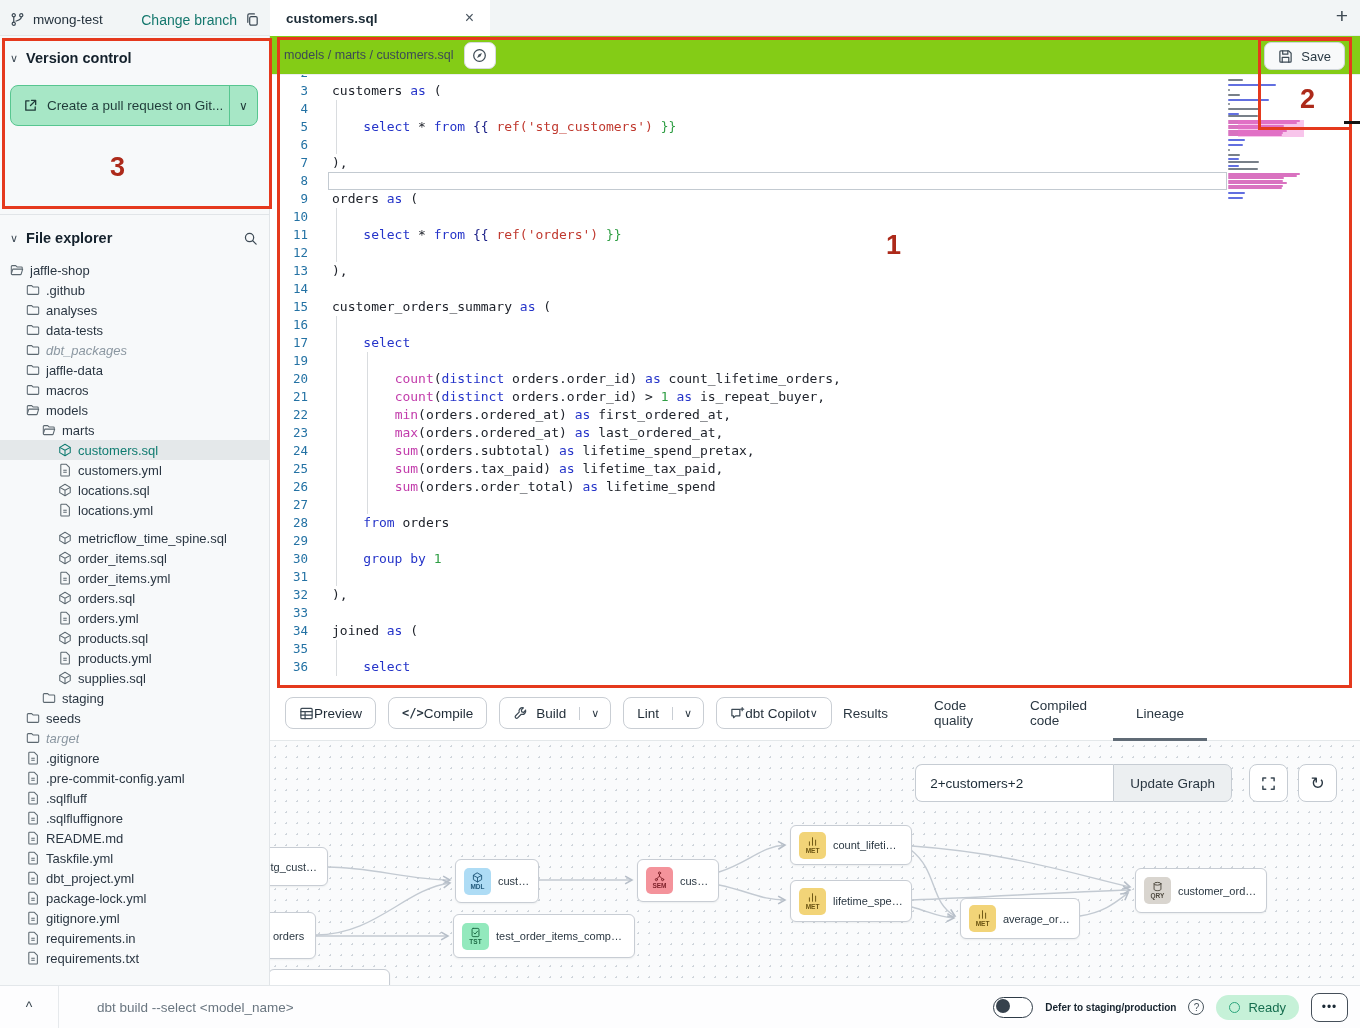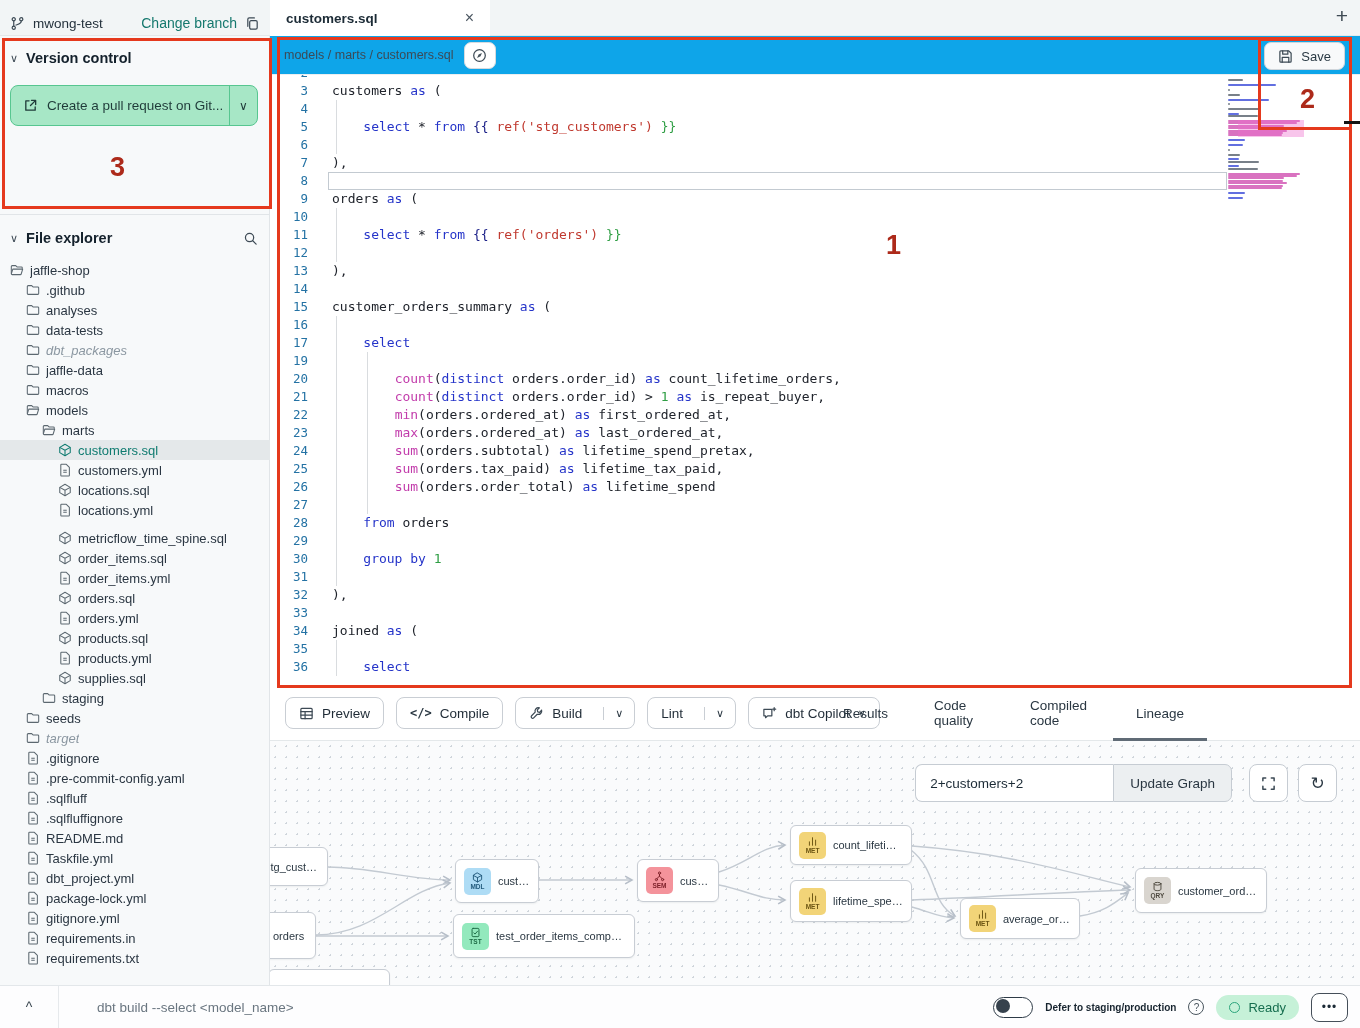--- a/index.html
+++ b/index.html
@@ -2,21 +2,21 @@
 <html><head>
 <meta charset="utf-8">
 <style>
   * { margin:0; padding:0; box-sizing:border-box; }
   html,body { background:#fff; }
   body { font-family:"Liberation Sans", sans-serif; color:#1c2b36; }
   #app { position:relative; width:1360px; height:1028px; overflow:hidden; background:#fff; }
 
   
   .topbar { position:absolute; left:0; top:0; width:1360px; height:36px; background:#f2f5f6; border-bottom:1px solid #e4e8ea; }
-  .branch-zone { position:absolute; left:0; top:5px; width:270px; height:36px; display:flex; align-items:center; padding:0 10px; gap:8px; }
+  .branch-zone { position:absolute; left:0; top:12px; width:270px; height:36px; display:flex; align-items:flex-start; padding:0 10px; gap:8px; }
   .branch-name { font-size:13.5px; color:#25323d; flex:0 0 auto; }
   .change-branch { margin-left:auto; font-size:14px; color:#15786e; cursor:pointer; }
   .icon-btn { display:inline-flex; align-items:center; justify-content:center; background:none; border:none; cursor:pointer; }
   .tab { position:absolute; left:270px; top:0; width:220px; height:36px; background:#fff; display:flex; align-items:center; padding:0 16px; }
   .tab-title { font-size:13.5px; font-weight:700; color:#1c2b36; }
   .tab-close { margin-left:auto; font-size:16px; color:#4a5560; cursor:pointer; line-height:1; }
   .newtab { position:absolute; right:12px; top:4px; font-size:21px; color:#3f4a54; cursor:pointer; background:none; border:none; }
 
   
   .sidebar { position:absolute; left:0; top:36px; width:270px; height:949px; background:#f7f9fa; border-right:1px solid #e1e5e8; }
@@ -31,40 +31,40 @@
   .fe-search { margin-left:auto; }
   .tree { position:absolute; left:0; top:224px; width:270px; bottom:0; overflow:hidden; }
   .tree-row { display:flex; align-items:center; height:20px; gap:6px; font-size:13px; color:#2a3642; cursor:pointer; padding-right:8px; }
   .tree-row .ticon { display:inline-flex; flex:0 0 auto; }
   .tree-row.sel { background:#e4e8ea; color:#0f7b70; }
   .tree-row.sel svg { stroke:#0f7b70; }
   .tree-row.dim { color:#8b97a1; font-style:italic; }
   .tree-label { white-space:nowrap; overflow:hidden; text-overflow:ellipsis; }
 
   
-  .bcrumb { position:absolute; left:270px; top:36px; width:1090px; height:39px; background:#0ea5e9; border-bottom:1px solid #ebeef0; display:flex; align-items:center; padding:0 14px; gap:10px; }
+  .bcrumb { position:absolute; left:270px; top:36px; width:1090px; height:39px; background:#84cc16; border-bottom:1px solid #ebeef0; display:flex; align-items:center; padding:0 14px; gap:10px; }
   .bcrumb-text { font-size:12.5px; color:#3c4a56; }
   .compass-btn { width:32px; height:27px; border:1px solid #d6dade; border-radius:7px; background:#fff; display:flex; align-items:center; justify-content:center; cursor:pointer; }
   .save-btn { position:absolute; right:15px; top:6px; height:28px; display:flex; align-items:center; gap:8px; padding:0 13px; background:#f8f9fa; border:1px solid #d0d5da; border-radius:7px; font-size:13px; color:#2b3a45; cursor:pointer; }
   .code-area { position:absolute; left:270px; top:75px; width:1090px; height:613px; background:#fff; overflow:hidden; }
   .code-scroll { margin-top:-11px; }
   .code-line { position:relative; height:18px; line-height:18px; white-space:pre; padding-left:62px; font-family:"DejaVu Sans Mono", monospace; font-size:13px; color:#20242c; }
   .code-line .ln { position:absolute; left:0; top:0; width:38px; text-align:right; color:#2472a4; font-size:12.5px; }
   .guide { position:absolute; top:0; bottom:0; width:0; border-left:1px solid #d9dcdf; }
   .code-line.cur::after { content:""; position:absolute; left:58px; right:133px; top:0; bottom:0; border:1px solid #c3cad1; }
   .tok-k{color:#2534c9} .tok-f{color:#c23cab} .tok-s{color:#c0392f}
   .tok-j{color:#1b2088} .tok-g2{color:#2f9e44} .tok-n2{color:#2f9e44} .tok-t{color:#20242c}
   .minimap { position:absolute; left:958px; top:2px; width:94px; height:122px; overflow:hidden; cursor:pointer; }
   .mm-row { height:2px; margin-bottom:0.4px; border-radius:1px; opacity:.8; }
   .mm-hl { position:absolute; left:10px; width:66px; background:rgba(238,110,205,.4); }
 
   
   .toolbar { position:absolute; left:270px; top:688px; width:1090px; height:53px; background:#fff; border-bottom:1px solid #e4e8ea; }
   .tb-buttons { position:absolute; left:15px; top:9px; display:flex; gap:12px; height:32px; }
-  .tb-btn { display:flex; align-items:center; gap:8px; padding:0 13px; background:#fff; border:1px solid #c9ced4; border-radius:8px; font-size:13.5px; color:#1f2b36; cursor:pointer; white-space:nowrap; }
+  .tb-btn { display:flex; align-items:center; gap:0; padding:0 13px; background:#fff; border:1px solid #c9ced4; border-radius:8px; font-size:13.5px; color:#1f2b36; cursor:pointer; white-space:nowrap; }
   .tb-split { display:flex; padding:0; overflow:hidden; }
   .tb-split .seg { display:flex; align-items:center; gap:8px; padding:0 13px; }
   .tb-split .caret-seg { border-left:1px solid #c9ced4; padding:0 11px; display:flex; align-items:center; font-size:11px; color:#2a3742; }
   .code-glyph { font-family:"DejaVu Sans Mono", monospace; font-size:12px; font-weight:700; color:#2a3742; }
   .caret { font-size:11px; color:#2a3742; }
   .result-tabs { position:absolute; left:550px; right:0; top:0; height:53px; display:flex; justify-content:flex-end; padding-right:153px; }
   .rtab { display:flex; align-items:center; padding:0 23px; font-size:13.5px; color:#2a3742; cursor:pointer; border-bottom:3px solid transparent; }
   .rtab.active { border-bottom-color:#606b76; }
 
   

